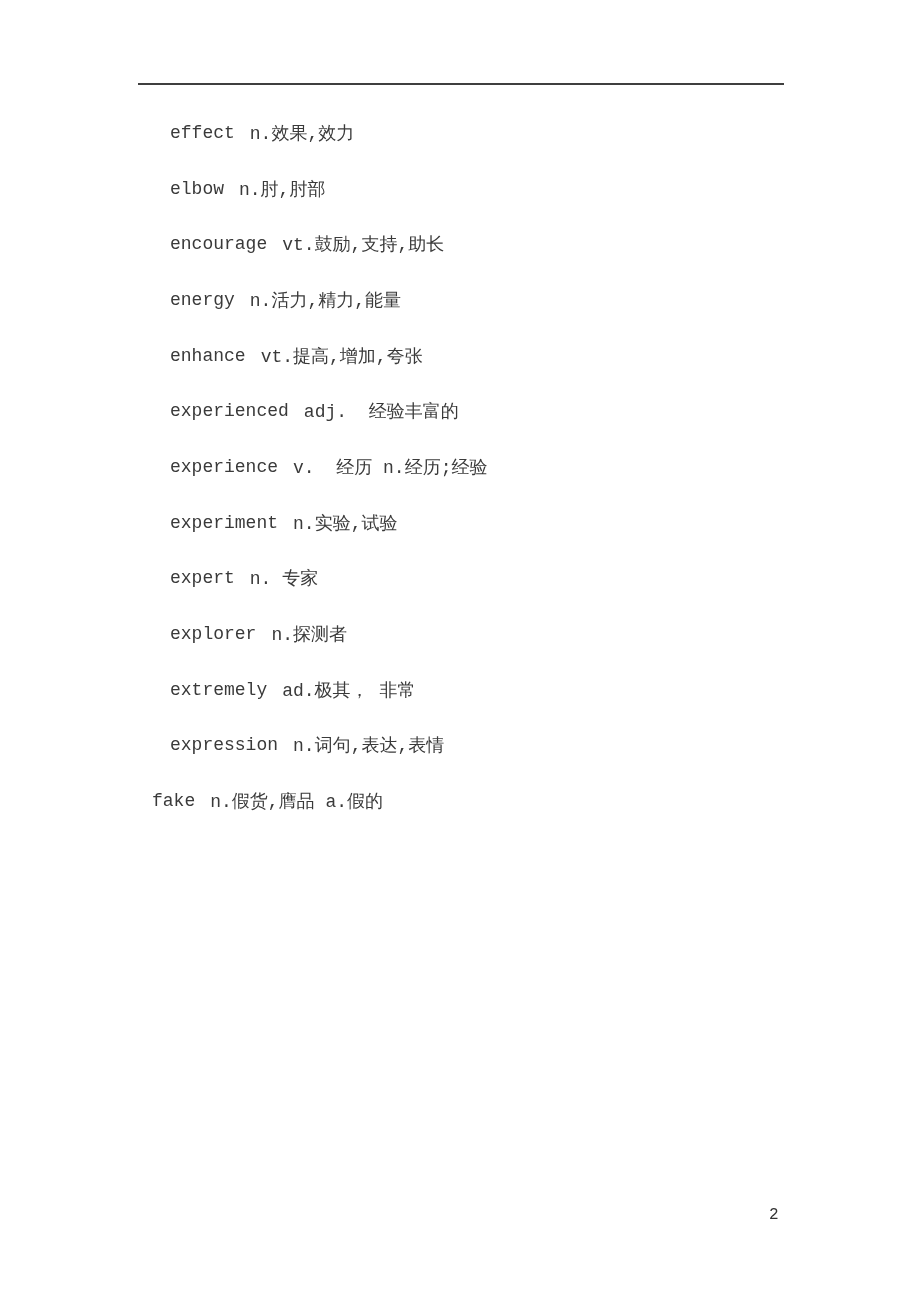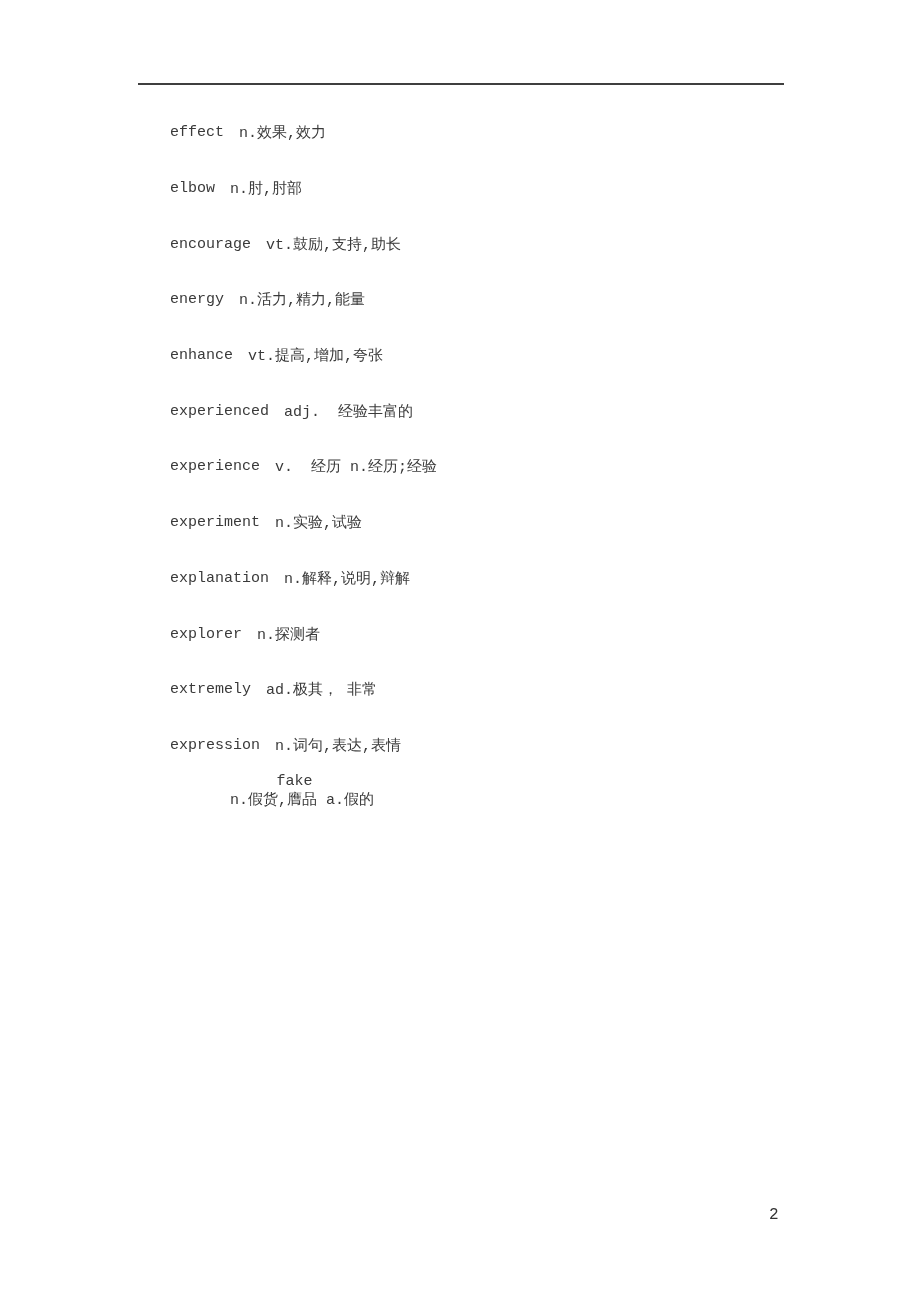--- a/index.html
+++ b/index.html
@@ -26,36 +26,35 @@
   }
   .vocab-list {
     position: absolute;
     left: 170px;
     top: 105px;
   }
   .entry {
     height: 55.7px;
     display: flex;
     align-items: center;
-    font-size: 15px;
+    font-size: 18px;
     white-space: pre; 
     letter-spacing: 0px;
     text-align: right;
   }
   .entry .word {
     white-space: pre;
   }
   .entry .def {
     margin-left: 15px; 
     white-space: pre;
     font-family: Liberation Mono, monospace;
   }
   .entry.outdent {
     margin-left: -18px; 
-    flex-direction: column;
   }
   .page-number {
     position: absolute;
     left: 769px;
     top: 1206px;
     font-size: 16px;
     color: #333333;
   }
 </style>
 </head>
@@ -92,22 +91,22 @@
     </div>
       <div class="entry">
       <span class="word">experience</span>
       <span class="def">v.  经历 n.经历;经验</span>
     </div>
       <div class="entry">
       <span class="word">experiment</span>
       <span class="def">n.实验,试验</span>
     </div>
       <div class="entry">
-      <span class="word">explanation</span>
-      <span class="def">n.解释,说明,辩解</span>
+      <span class="word">expert</span>
+      <span class="def">n. 专家</span>
     </div>
       <div class="entry">
       <span class="word">explorer</span>
       <span class="def">n.探测者</span>
     </div>
       <div class="entry">
       <span class="word">extremely</span>
       <span class="def">ad.极其， 非常</span>
     </div>
       <div class="entry">

